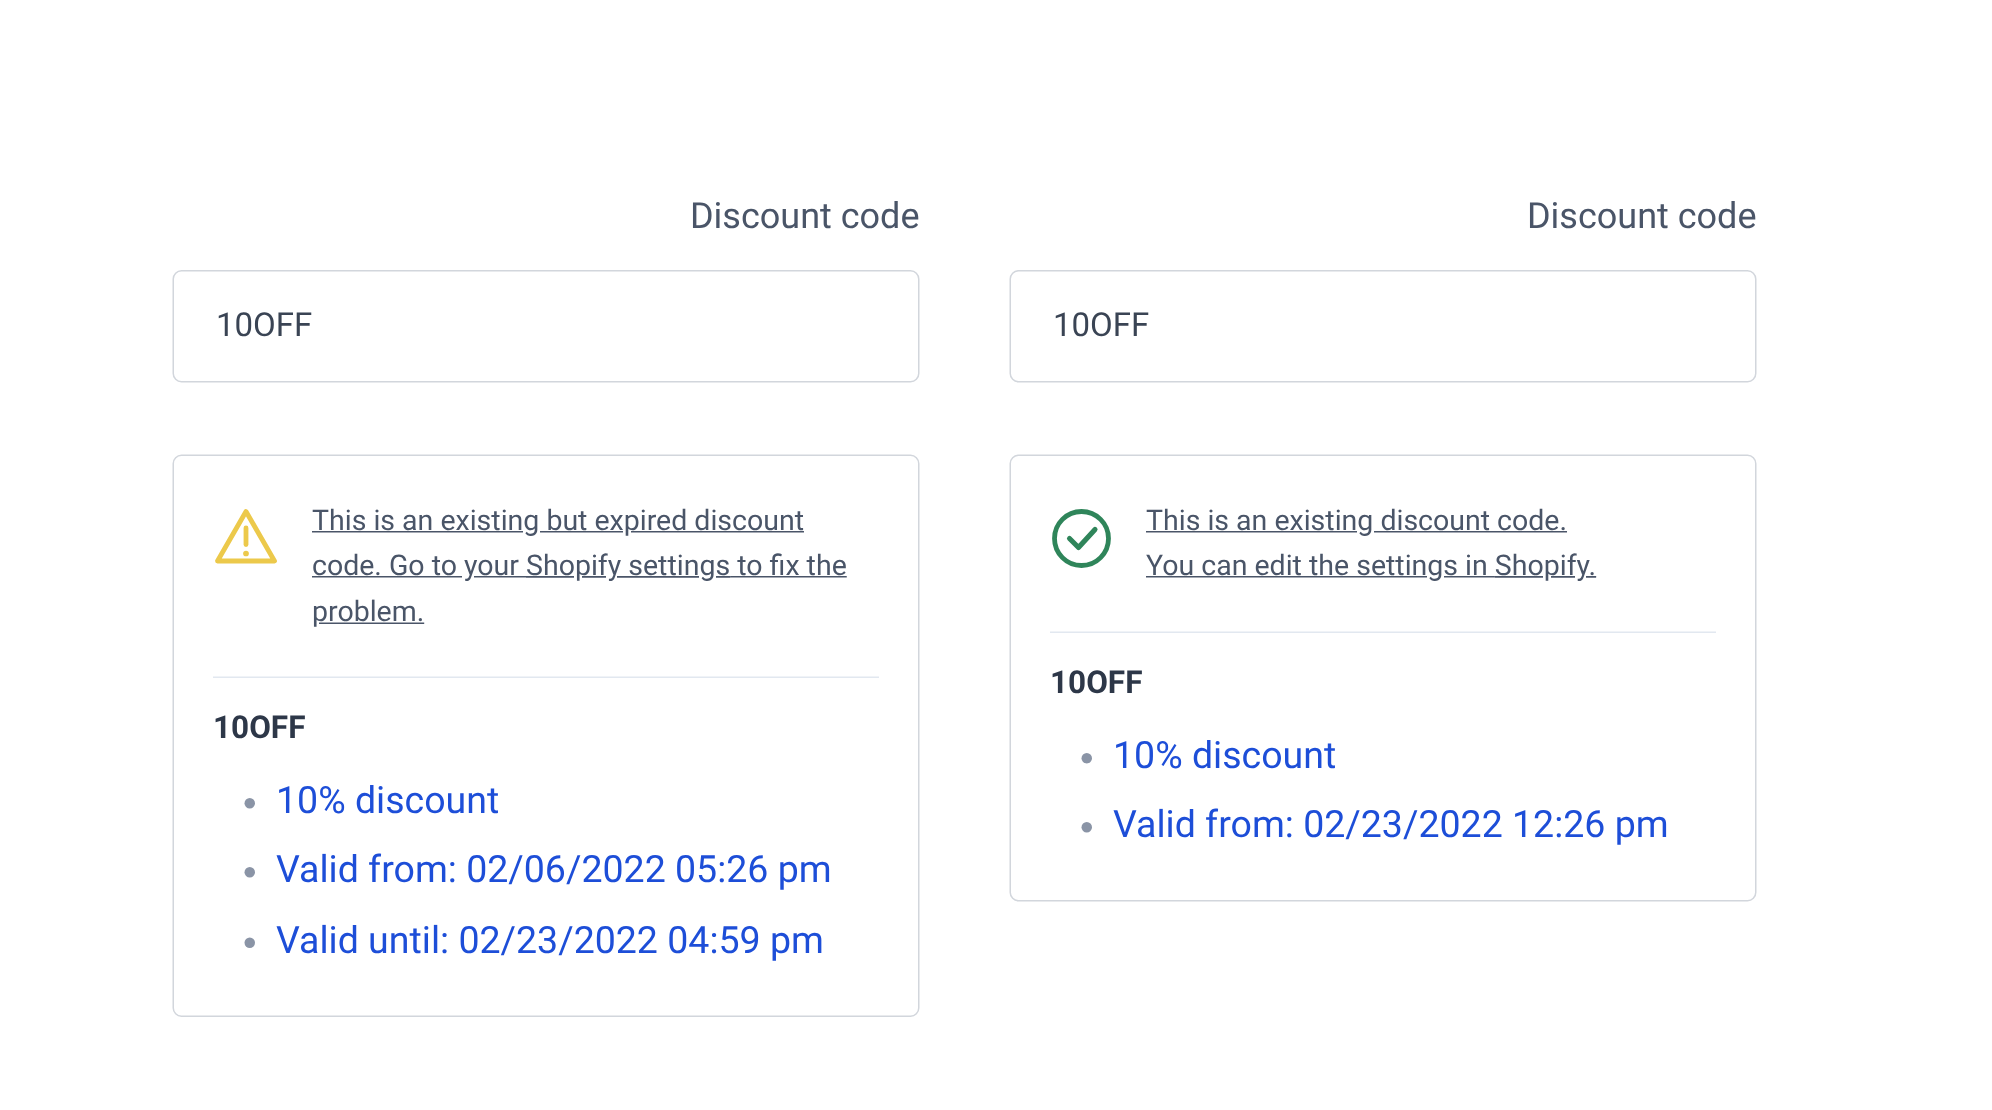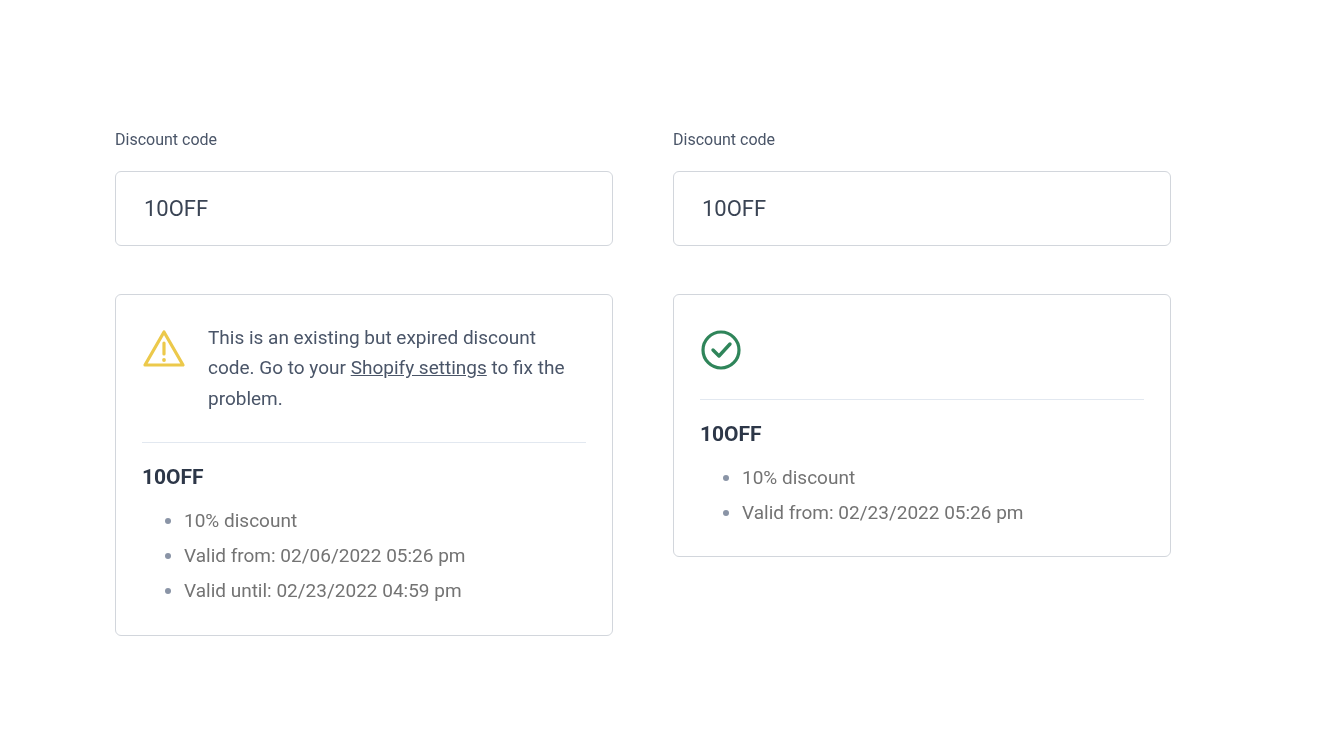--- a/index.html
+++ b/index.html
@@ -14,24 +14,25 @@
   }
   .wrap {
     display: flex;
     gap: 60px;
     padding: 130px 115px 0 115px;
   }
   .col {
     width: 498px;
   }
   .field-label {
-    font-size: 16px;
+    font-size: 24px;
     color: #4a5568;
     margin-bottom: 22px;
     font-weight: 400;
+    text-align: right;
   }
   .field-input {
     width: 100%;
     border: 1px solid #d2d6dc;
     border-radius: 6px;
     padding: 24px 28px;
     font-size: 22px;
     font-weight: 400;
     color: #3a4454;
     background: #fff;
@@ -41,20 +42,21 @@
   .card {
     margin-top: 48px;
     border: 1px solid #d2d6dc;
     border-radius: 6px;
     padding: 28px 26px 26px 26px;
   }
   .msg-row {
     display: flex;
     gap: 22px;
     align-items: flex-start;
+    text-decoration: underline;
   }
   .msg-text {
     font-size: 19px;
     line-height: 1.6;
     color: #4a5568;
   }
   .msg-text a {
     color: #4a5568;
     text-decoration: underline;
     cursor: pointer;
@@ -69,23 +71,23 @@
     font-weight: 700;
     color: #2d3748;
     margin: 0 0 14px 0;
   }
   ul.details {
     margin: 0;
     padding-left: 42px;
     color: #4a5568;
   }
   ul.details li {
-    font-size: 19px;
+    font-size: 25px;
     line-height: 1.85;
-    color: #737373;
+    color: #1d4ed8;
   }
   ul.details li::marker { color: #8a94a6; }
   .icon-holder { flex: 0 0 auto; padding-top: 6px; }
   svg { display: block; }
 </style>
 </head>
 <body>
 
 <div class="wrap">
 
@@ -123,25 +125,29 @@
     <input class="field-input" type="text" value="10OFF" style="">
 
     <div class="card">
       <div class="msg-row">
         <div class="icon-holder">
           <svg width="42" height="42" viewBox="0 0 42 42">
             <circle cx="21" cy="21" r="18" fill="none" stroke="#2f855a" stroke-width="3.2"></circle>
             <path d="M13 21 L19 27 L30 15" fill="none" stroke="#2f855a" stroke-width="3.4" stroke-linecap="round" stroke-linejoin="round"></path>
           </svg>
         </div>
+        <div class="msg-text">
+          <span>This is an existing discount code.</span><br>
+          <span>You can edit the settings in </span><a>Shopify.</a>
+        </div>
       </div>
 
       <hr class="divider">
 
       <div class="code-title">10OFF</div>
       <ul class="details">
         <li>10% discount</li>
-        <li>Valid from: 02/23/2022 05:26 pm</li>
+        <li>Valid from: 02/23/2022 12:26 pm</li>
       </ul>
     </div>
   </div>
 
 </div>
 
 </body></html>

